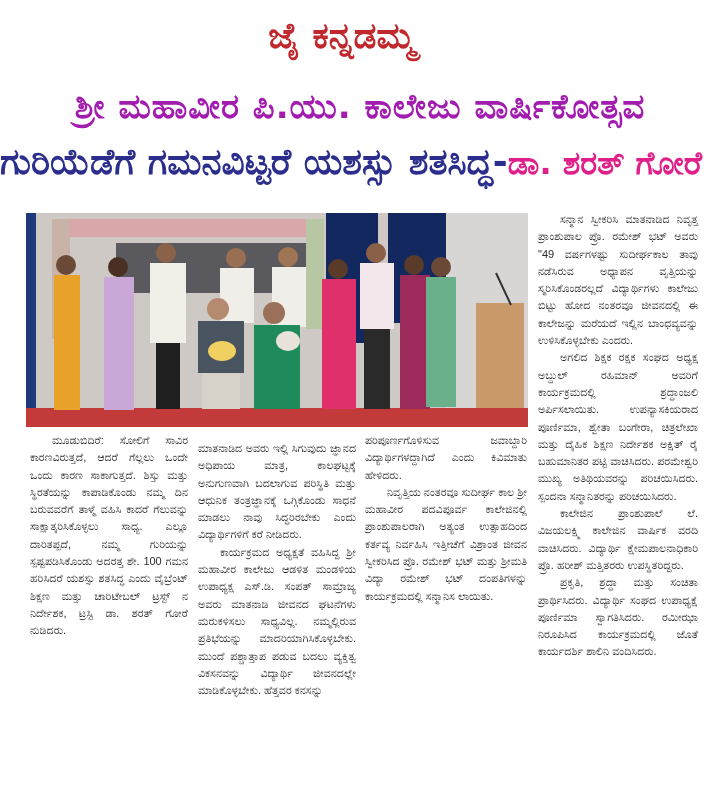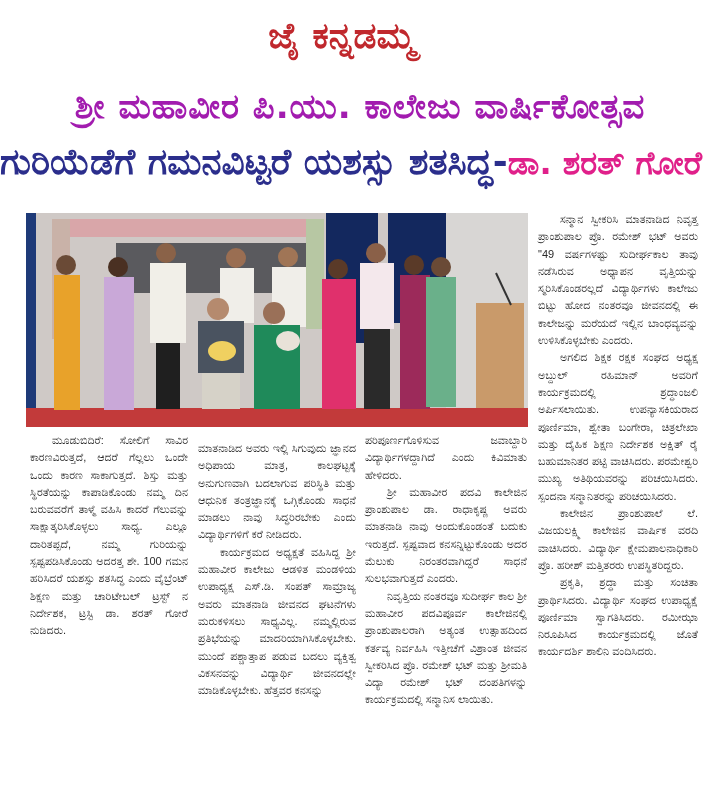--- a/index.html
+++ b/index.html
@@ -107,21 +107,20 @@
   <p>ಮೂಡುಬಿದಿರೆ: ಸೋಲಿಗೆ ಸಾವಿರ ಕಾರಣವಿರುತ್ತದೆ, ಆದರೆ ಗೆಲ್ಲಲು ಒಂದೇ ಒಂದು ಕಾರಣ ಸಾಕಾಗುತ್ತದೆ. ಶಿಸ್ತು ಮತ್ತು ಸ್ಥಿರತೆಯನ್ನು ಕಾಪಾಡಿಕೊಂಡು ನಮ್ಮ ದಿನ ಬರುವವರೆಗೆ ತಾಳ್ಮೆ ವಹಿಸಿ ಕಾದರೆ ಗೆಲುವನ್ನು ಸಾಕ್ಷಾತ್ಕರಿಸಿಕೊಳ್ಳಲು ಸಾಧ್ಯ. ಎಲ್ಲೂ ದಾರಿತಪ್ಪದೆ, ನಮ್ಮ ಗುರಿಯನ್ನು ಸ್ಪಷ್ಟಪಡಿಸಿಕೊಂಡು ಅದರತ್ತ ಶೇ. 100 ಗಮನ ಹರಿಸಿದರೆ ಯಶಸ್ಸು ಶತಸಿದ್ಧ ಎಂದು ವೈಬ್ರೆಂಟ್ ಶಿಕ್ಷಣ ಮತ್ತು ಚಾರಿಟೇಬಲ್ ಟ್ರಸ್ಟ್ ನ ನಿರ್ದೇಶಕ, ಟ್ರಸ್ಟಿ ಡಾ. ಶರತ್ ಗೋರೆ ನುಡಿದರು.</p>
 </div>
 
 <div class="col col2">
   <p class="noindent">ಮಾತನಾಡಿದ ಅವರು ಇಲ್ಲಿ ಸಿಗುವುದು ಜ್ಞಾನದ ಅಧಿಪಾಯ ಮಾತ್ರ, ಕಾಲಘಟ್ಟಕ್ಕೆ ಅನುಗುಣವಾಗಿ ಬದಲಾಗುವ ಪರಿಸ್ಥಿತಿ ಮತ್ತು ಆಧುನಿಕ ತಂತ್ರಜ್ಞಾನಕ್ಕೆ ಒಗ್ಗಿಕೊಂಡು ಸಾಧನೆ ಮಾಡಲು ನಾವು ಸಿದ್ಧರಿರಬೇಕು ಎಂದು ವಿದ್ಯಾರ್ಥಿಗಳಿಗೆ ಕರೆ ನೀಡಿದರು.</p>
   <p>ಕಾರ್ಯಕ್ರಮದ ಅಧ್ಯಕ್ಷತೆ ವಹಿಸಿದ್ದ ಶ್ರೀ ಮಹಾವೀರ ಕಾಲೇಜು ಆಡಳಿತ ಮಂಡಳಿಯ ಉಪಾಧ್ಯಕ್ಷ ಎಸ್.ಡಿ. ಸಂಪತ್ ಸಾಮ್ರಾಜ್ಯ ಅವರು ಮಾತನಾಡಿ ಜೀವನದ ಘಟನೆಗಳು ಮರುಕಳಿಸಲು ಸಾಧ್ಯವಿಲ್ಲ. ನಮ್ಮಲ್ಲಿರುವ ಪ್ರತಿಭೆಯನ್ನು ಮಾದರಿಯಾಗಿಸಿಕೊಳ್ಳಬೇಕು. ಮುಂದೆ ಪಶ್ಚಾತ್ತಾಪ ಪಡುವ ಬದಲು ವ್ಯಕ್ತಿತ್ವ ವಿಕಸನವನ್ನು ವಿದ್ಯಾರ್ಥಿ ಜೀವನದಲ್ಲೇ ಮಾಡಿಕೊಳ್ಳಬೇಕು. ಹೆತ್ತವರ ಕನಸನ್ನು</p>
 </div>
 
 <div class="col col3">
   <p class="noindent">ಪರಿಪೂರ್ಣಗೊಳಿಸುವ ಜವಾಬ್ದಾರಿ ವಿದ್ಯಾರ್ಥಿಗಳದ್ದಾಗಿದೆ ಎಂದು ಕಿವಿಮಾತು ಹೇಳಿದರು.</p>
-  <p>ಶ್ರೀ ಮಹಾವೀರ ಪದವಿ ಕಾಲೇಜಿನ ಪ್ರಾಂಶುಪಾಲ ಡಾ. ರಾಧಾಕೃಷ್ಣ ಅವರು ಮಾತನಾಡಿ ನಾವು ಅಂದುಕೊಂಡಂತೆ ಬದುಕು ಇರುತ್ತದೆ. ಸ್ಪಷ್ಟವಾದ ಕನಸನ್ನಿಟ್ಟುಕೊಂಡು ಅದರ ಮೆಲುಕು ನಿರಂತರವಾಗಿದ್ದರೆ ಸಾಧನೆ ಸುಲಭವಾಗುತ್ತದೆ ಎಂದರು.</p>
   <p>ನಿವೃತ್ತಿಯ ನಂತರವೂ ಸುದೀರ್ಘ ಕಾಲ ಶ್ರೀ ಮಹಾವೀರ ಪದವಿಪೂರ್ವ ಕಾಲೇಜಿನಲ್ಲಿ ಪ್ರಾಂಶುಪಾಲರಾಗಿ ಅತ್ಯಂತ ಉತ್ಸಾಹದಿಂದ ಕರ್ತವ್ಯ ನಿರ್ವಹಿಸಿ ಇತ್ತೀಚೆಗೆ ವಿಶ್ರಾಂತ ಜೀವನ ಸ್ವೀಕರಿಸಿದ ಪ್ರೊ. ರಮೇಶ್ ಭಟ್ ಮತ್ತು ಶ್ರೀಮತಿ ವಿದ್ಯಾ ರಮೇಶ್ ಭಟ್ ದಂಪತಿಗಳನ್ನು ಕಾರ್ಯಕ್ರಮದಲ್ಲಿ ಸನ್ಮಾನಿಸ ಲಾಯಿತು.</p>
 </div>
 
 <div class="col col4">
   <p>ಸನ್ಮಾನ ಸ್ವೀಕರಿಸಿ ಮಾತನಾಡಿದ ನಿವೃತ್ತ ಪ್ರಾಂಶುಪಾಲ ಪ್ರೊ. ರಮೇಶ್ ಭಟ್ ಅವರು "49 ವರ್ಷಗಳಷ್ಟು ಸುದೀರ್ಘಕಾಲ ತಾವು ನಡೆಸಿರುವ ಅಧ್ಯಾಪನ ವೃತ್ತಿಯನ್ನು ಸ್ಮರಿಸಿಕೊಂಡರಲ್ಲದೆ ವಿದ್ಯಾರ್ಥಿಗಳು ಕಾಲೇಜು ಬಿಟ್ಟು ಹೋದ ನಂತರವೂ ಜೀವನದಲ್ಲಿ ಈ ಕಾಲೇಜನ್ನು ಮರೆಯದೆ ಇಲ್ಲಿನ ಬಾಂಧವ್ಯವನ್ನು ಉಳಿಸಿಕೊಳ್ಳಬೇಕು ಎಂದರು.</p>
   <p>ಅಗಲಿದ ಶಿಕ್ಷಕ ರಕ್ಷಕ ಸಂಘದ ಅಧ್ಯಕ್ಷ ಅಬ್ದುಲ್ ರಹಿಮಾನ್ ಅವರಿಗೆ ಕಾರ್ಯಕ್ರಮದಲ್ಲಿ ಶ್ರದ್ಧಾಂಜಲಿ ಅರ್ಪಿಸಲಾಯಿತು. ಉಪನ್ಯಾಸಕಿಯರಾದ ಪೂರ್ಣಿಮಾ, ಶ್ವೇತಾ ಬಂಗೇರಾ, ಚಿತ್ರಲೇಖಾ ಮತ್ತು ದೈಹಿಕ ಶಿಕ್ಷಣ ನಿರ್ದೇಶಕ ಅಕ್ಷಿತ್ ರೈ ಬಹುಮಾನಿತರ ಪಟ್ಟಿ ವಾಚಿಸಿದರು. ಪರಮೇಶ್ವರಿ ಮುಖ್ಯ ಅತಿಥಿಯವರನ್ನು ಪರಿಚಯಿಸಿದರು. ಸ್ಪಂದನಾ ಸನ್ಮಾನಿತರನ್ನು ಪರಿಚಯಿಸಿದರು.</p>
   <p>ಕಾಲೇಜಿನ ಪ್ರಾಂಶುಪಾಲೆ ಲೆ. ವಿಜಯಲಕ್ಷ್ಮಿ ಕಾಲೇಜಿನ ವಾರ್ಷಿಕ ವರದಿ ವಾಚಿಸಿದರು. ವಿದ್ಯಾರ್ಥಿ ಕ್ಷೇಮಪಾಲನಾಧಿಕಾರಿ ಪ್ರೊ. ಹರೀಶ್ ಮತ್ತಿತರರು ಉಪಸ್ಥಿತರಿದ್ದರು.</p>
   <p>ಪ್ರಕೃತಿ, ಶ್ರದ್ಧಾ ಮತ್ತು ಸಂಚಿತಾ ಪ್ರಾರ್ಥಿಸಿದರು. ವಿದ್ಯಾರ್ಥಿ ಸಂಘದ ಉಪಾಧ್ಯಕ್ಷೆ ಪೂರ್ಣಿಮಾ ಸ್ವಾಗತಿಸಿದರು. ರಮೀಝಾ ನಿರೂಪಿಸಿದ ಕಾರ್ಯಕ್ರಮದಲ್ಲಿ ಜೊತೆ ಕಾರ್ಯದರ್ಶಿ ಶಾಲಿನಿ ವಂದಿಸಿದರು.</p>
 </div>
 

